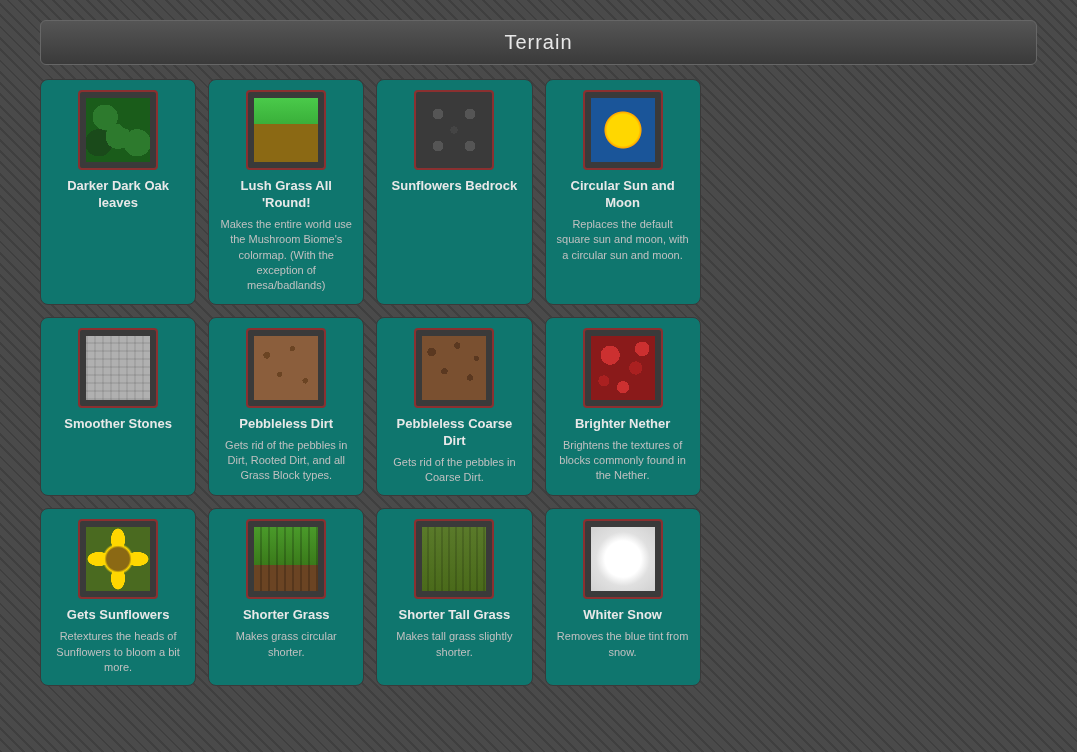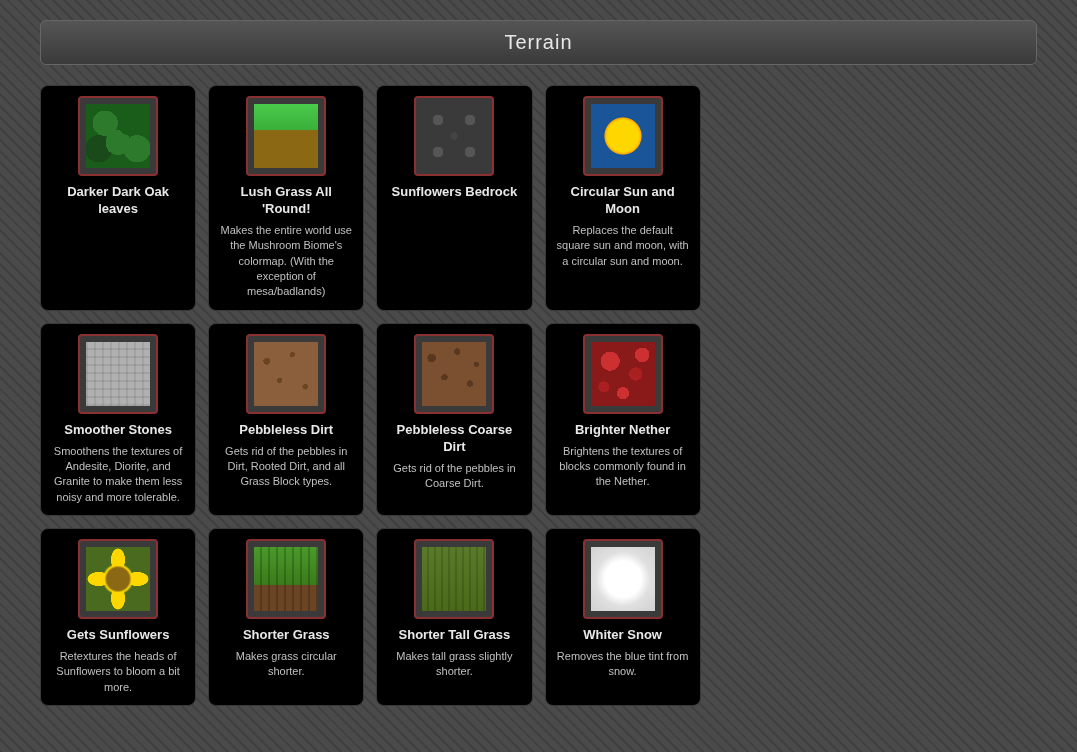--- a/index.html
+++ b/index.html
@@ -16,32 +16,32 @@
       min-height: 752px;
       padding: 20px 40px;
     }
 
     .page-header {
       background: linear-gradient(to bottom, #555, #3a3a3a);
       border: 1px solid #666;
       border-radius: 6px;
       text-align: center;
       padding: 10px 0;
-      margin-bottom: 20px;
+      margin-bottom: 14px;
     }
 
     .page-header h1 {
       color: #e8e8e8;
       font-size: 20px;
       font-weight: normal;
       letter-spacing: 1px;
     }
 
     .card {
-      background: #000000;
+      background: #0f766e;
       border: 1px solid #3a3a3a;
       border-radius: 8px;
       padding: 10px;
       display: flex;
       flex-direction: column;
       align-items: center;
       text-align: center;
       cursor: pointer;
     }
 
@@ -303,21 +303,20 @@
           <div class="card-title">Smoother Oak Log</div>
           <div class="card-desc">Smoothens the texture of oak logs to make them less sharp.</div>
         </div>
       </div>
       <div class="partial-row" style="margin-bottom: 12px;">
         <div class="card">
           <div class="card-icon-wrapper">
             <div class="card-icon icon-smoother-stones"></div>
           </div>
           <div class="card-title">Smoother Stones</div>
-          <div class="card-desc">Smoothens the textures of Andesite, Diorite, and Granite to make them less noisy and more tolerable.</div>
         </div>
         <div class="card">
           <div class="card-icon-wrapper">
             <div class="card-icon icon-dirt"></div>
           </div>
           <div class="card-title">Pebbleless Dirt</div>
           <div class="card-desc">Gets rid of the pebbles in Dirt, Rooted Dirt, and all Grass Block types.</div>
         </div>
         <div class="card">
           <div class="card-icon-wrapper">

